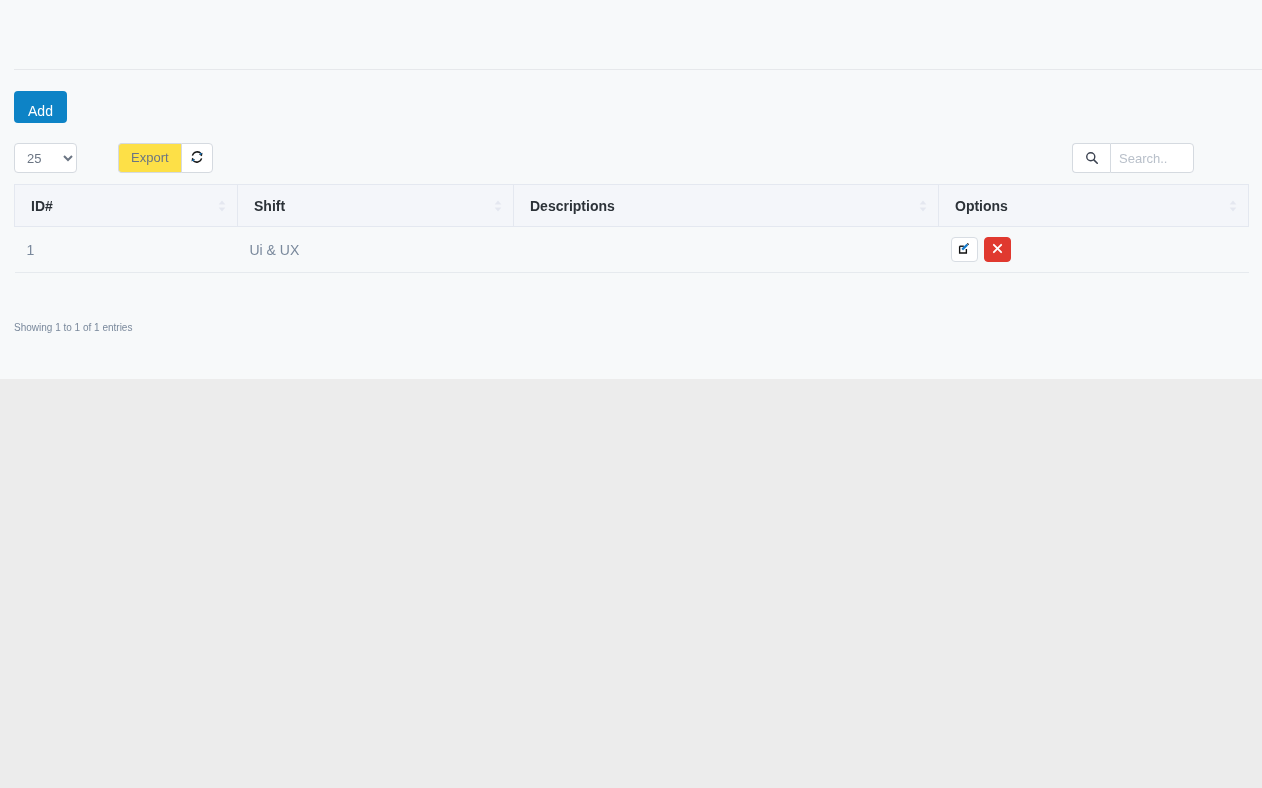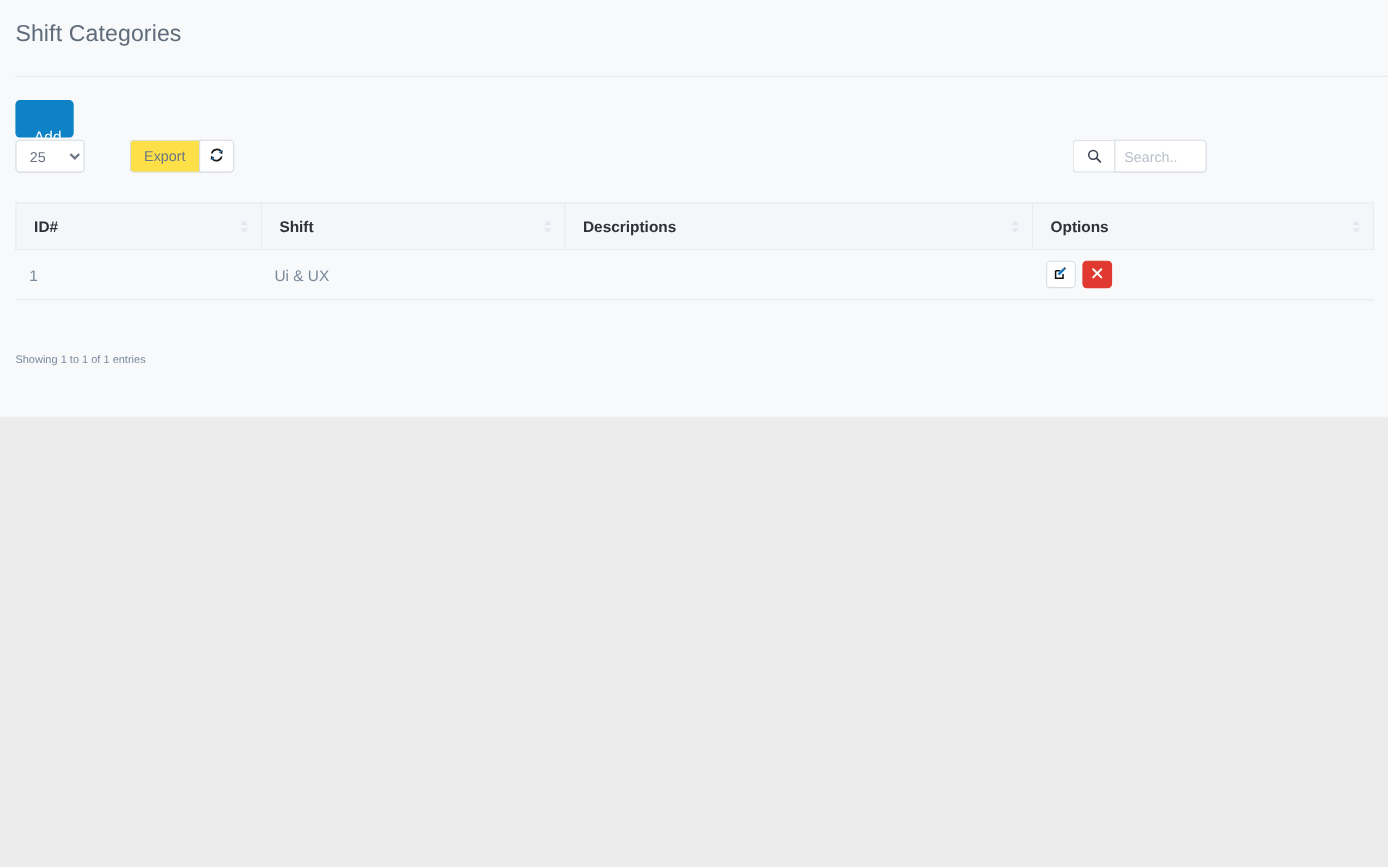--- a/index.html
+++ b/index.html
@@ -59,30 +59,30 @@
     width: 53px;
     height: 32px;
     background: #0d83c6;
     color: #ffffff;
     border: none;
     border-radius: 4px;
     font-family: "Liberation Sans", sans-serif;
     font-size: 14px;
     line-height: 32px;
     text-align: center;
-    padding: 17px;
+    padding: 4px;
     cursor: pointer;
   }
 
   
   .toolbar {
     position: absolute;
     left: 14px;
-    top: 127px;
-    width: 1083px;
+    top: 143px;
+    width: 1180px;
     height: 30px;
   }
   .length-select {
     position: absolute;
     left: 0;
     top: 0;
     width: 63px;
     height: 30px;
     border: 1px solid #d5dae0;
     border-radius: 4px;
@@ -282,23 +282,20 @@
     background: #8a2b16;
     color: #ffffff;
     padding: 0 14px;
   }
 </style>
 </head>
 <body>
 
 <div class="content-card">
 
-  <div class="page-header">
-    <h1 class="page-title">Shift Categories</h1>
-  </div>
   <div class="header-divider"></div>
 
   <button class="add-button">Add</button>
 
   <div class="toolbar">
 
     <select class="length-select">
       <option selected="">25</option>
       <option>50</option>
       <option>100</option>

